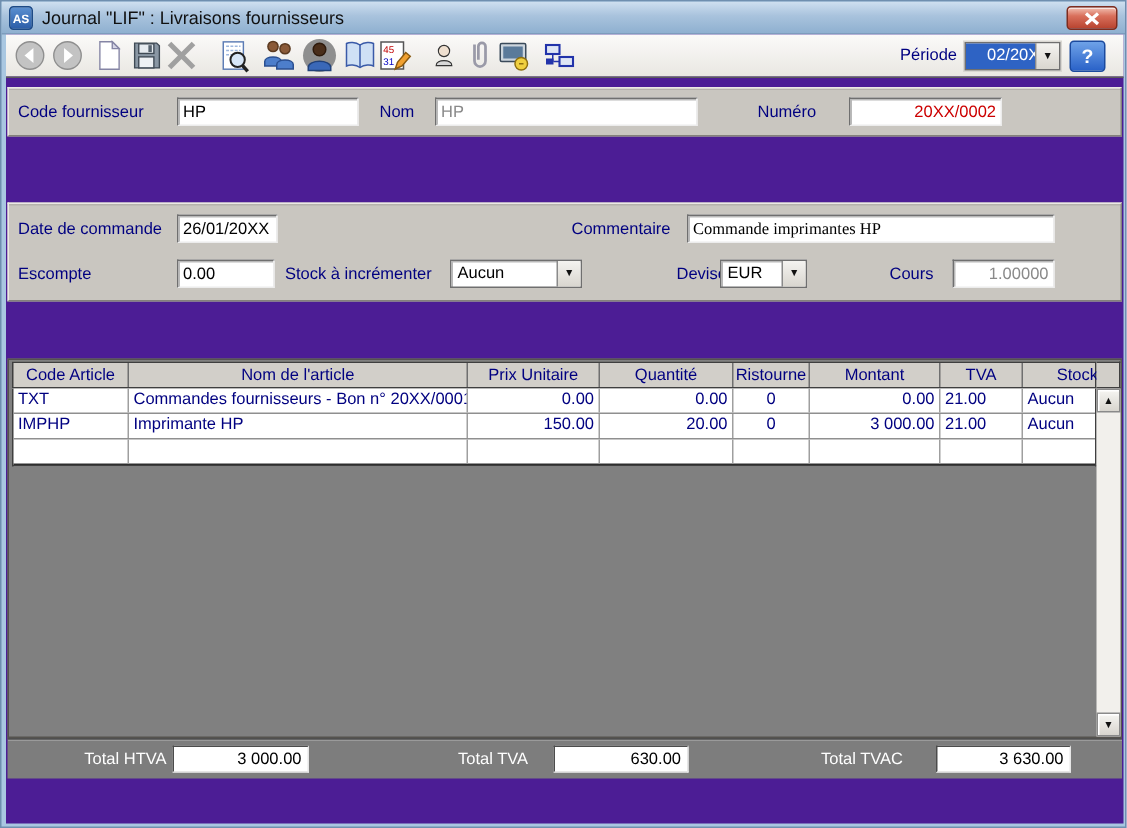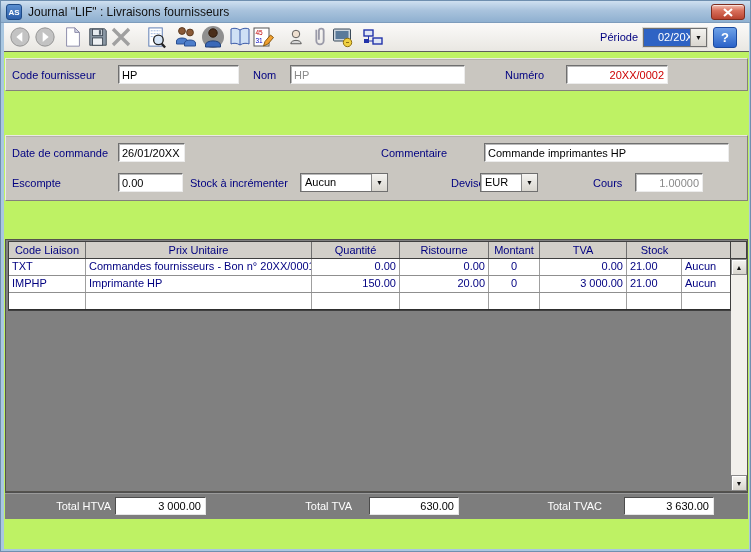--- a/index.html
+++ b/index.html
@@ -9,21 +9,21 @@
   .titlebar{position:absolute;top:0;left:0;width:751px;height:22px;
     background:linear-gradient(#cfe0f0,#a9c3dd 45%,#8fb0d0);border-bottom:1px solid #7d9cbc;}
   .appicon{position:absolute;left:5px;top:3px;width:16px;height:16px;background:linear-gradient(#5a8fd0,#2c5ea8);
     border:1px solid #1d4a86;border-radius:3px;color:#fff;font-size:8px;font-weight:bold;
     display:flex;align-items:center;justify-content:center;}
   .wtitle{position:absolute;left:27px;top:4px;font-size:12px;color:#111;white-space:nowrap;}
   .closebtn{position:absolute;right:7px;top:3px;width:34px;height:16px;border-radius:3px;
     background:linear-gradient(#f2c0b2,#d9705c 40%,#b8432f);border:1px solid #7e2c1e;
     box-shadow:inset 0 1px 0 rgba(255,255,255,.6);display:flex;align-items:center;justify-content:center;cursor:default;}
   
-  .client{position:absolute;left:3px;top:22px;width:745px;height:526px;background:#bef264;}
+  .client{position:absolute;left:3px;top:22px;width:745px;height:526px;background:#4c1d95;}
   
   .toolbar{position:absolute;left:0;top:0;width:745px;height:29px;
     background:linear-gradient(#fbfaf9,#e9e7e2);border-bottom:1px solid #5c5c5c;}
   .tbi{position:absolute;top:2px;width:24px;height:24px;display:flex;align-items:center;justify-content:center;}
   .plabel{position:absolute;top:8px;left:556px;width:78px;text-align:right;font-size:11px;color:#000080;}
   .pcombo{position:absolute;top:5px;left:639px;width:64px;height:19px;background:#fff;border:1px solid #6f6f6f;
     box-shadow:0 0 0 1px #d9d7d2;display:flex;}
   .pcombo .sel{flex:1;background:#2e63c4;color:#fff;font-size:11px;padding:2px 1px 0 14px;white-space:nowrap;overflow:hidden;}
   .dbtn{width:16px;height:100%;background:linear-gradient(#f4f3f0,#d9d6cf);border-left:1px solid #8a8a8a;
     display:flex;align-items:center;justify-content:center;font-size:7px;color:#111;}
@@ -43,21 +43,21 @@
   .combo{position:absolute;height:19px;background:#fff;border:1px solid #6f6f6f;box-shadow:inset 1px 1px 0 #b9b9b9;display:flex;}
   .combo .ctext{flex:1;font-size:11px;color:#000;padding:2px 0 0 4px;white-space:nowrap;overflow:hidden;}
   
   .tpanel{position:absolute;left:1px;top:216px;width:743px;height:253px;background:#808080;
     border:1px solid #55534e;}
   .thead{position:absolute;left:2px;top:1px;width:723px;height:18px;display:grid;
     grid-template-columns:77px 226px 88px 89px 51px 87px 55px 50px;
     background:#d2cfc9;border:1px solid #3f3f3f;}
   .thead .hc{border-right:1px solid #6f6f6f;font-size:11px;color:#000080;text-align:center;
     padding-top:2px;overflow:hidden;white-space:nowrap;}
-  .thead .hc:last-child{border-right:none;}
+  .thead .hc:last-child{border-right:none;text-align:right;}
   .hcorner{position:absolute;left:725px;top:1px;width:16px;height:18px;background:#d2cfc9;border:1px solid #3f3f3f;border-left:none;}
   .trows{position:absolute;left:2px;top:19px;width:723px;border:1px solid #3f3f3f;border-top:none;background:#fff;}
   .trow{display:grid;grid-template-columns:77px 226px 88px 89px 51px 87px 55px 49px;height:17px;border-bottom:1px solid #8f8f8f;}
   .trow:last-child{border-bottom:1px solid #2e2e2e;}
   .trow .tc{border-right:1px solid #9f9f9f;font-size:11px;color:#000080;padding:1px 3px 0 3px;
     white-space:nowrap;overflow:hidden;}
   .trow .tc:last-child{border-right:none;}
   .tc.r{text-align:right;} .tc.c{text-align:center;}
   
   .vsb{position:absolute;left:725px;top:19px;width:16px;height:232px;background:#f2f0ec;}
@@ -206,41 +206,42 @@
       <input class="tbx gray" style="left: 284px; top: 6px; width: 175px;" value="HP">
       <span class="lbl" style="left:499px;top:10px;">Numéro</span>
       <input class="tbx red right" style="left: 560px; top: 6px; width: 102px;" value="20XX/0002">
     </div>
 
 
     <div class="grp" style="top:112px;height:66px;">
       <span class="lbl" style="left:6px;top:11px;">Date de commande</span>
       <input class="tbx" style="left: 112px; top: 7px; width: 67px;" value="26/01/20XX">
       <span class="lbl" style="left:375px;top:11px;">Commentaire</span>
-      <input class="tbx" style="left: 478px; top: 7px; width: 245px;" value="Commande imprimantes HP">
+      <input class="tbx" style="left: 452px; top: 7px; width: 245px; font-family: Liberation Serif, serif;" value="Commande imprimantes HP">
 
       <span class="lbl" style="left:6px;top:41px;">Escompte</span>
       <input class="tbx" style="left: 112px; top: 37px; width: 65px;" value="0.00">
       <span class="lbl" style="left:184px;top:41px;">Stock à incrémenter</span>
       <div class="combo" style="left:294px;top:37px;width:88px;">
         <span class="ctext">Aucun</span>
         <span class="dbtn">▼</span>
       </div>
       <span class="lbl" style="left:425px;top:41px;margin-left:20px;">Devise</span>
       <div class="combo" style="left:474px;top:37px;width:58px;">
         <span class="ctext">EUR</span>
         <span class="dbtn">▼</span>
       </div>
       <span class="lbl" style="left:587px;top:41px;">Cours</span>
       <input class="tbx gray right" style="left: 629px; top: 37px; width: 68px;" value="1.00000">
     </div>
 
     <div class="tpanel">
       <div class="thead">
-        <span class="hc">Code Liaison</span>
+        <span class="hc">Code Article</span>
+        <span class="hc">Nom de l'article</span>
         <span class="hc">Prix Unitaire</span>
         <span class="hc">Quantité</span>
         <span class="hc">Ristourne</span>
         <span class="hc">Montant</span>
         <span class="hc">TVA</span>
         <span class="hc">Stock</span>
       </div>
       <div class="hcorner"></div>
 
       <div class="trows">

